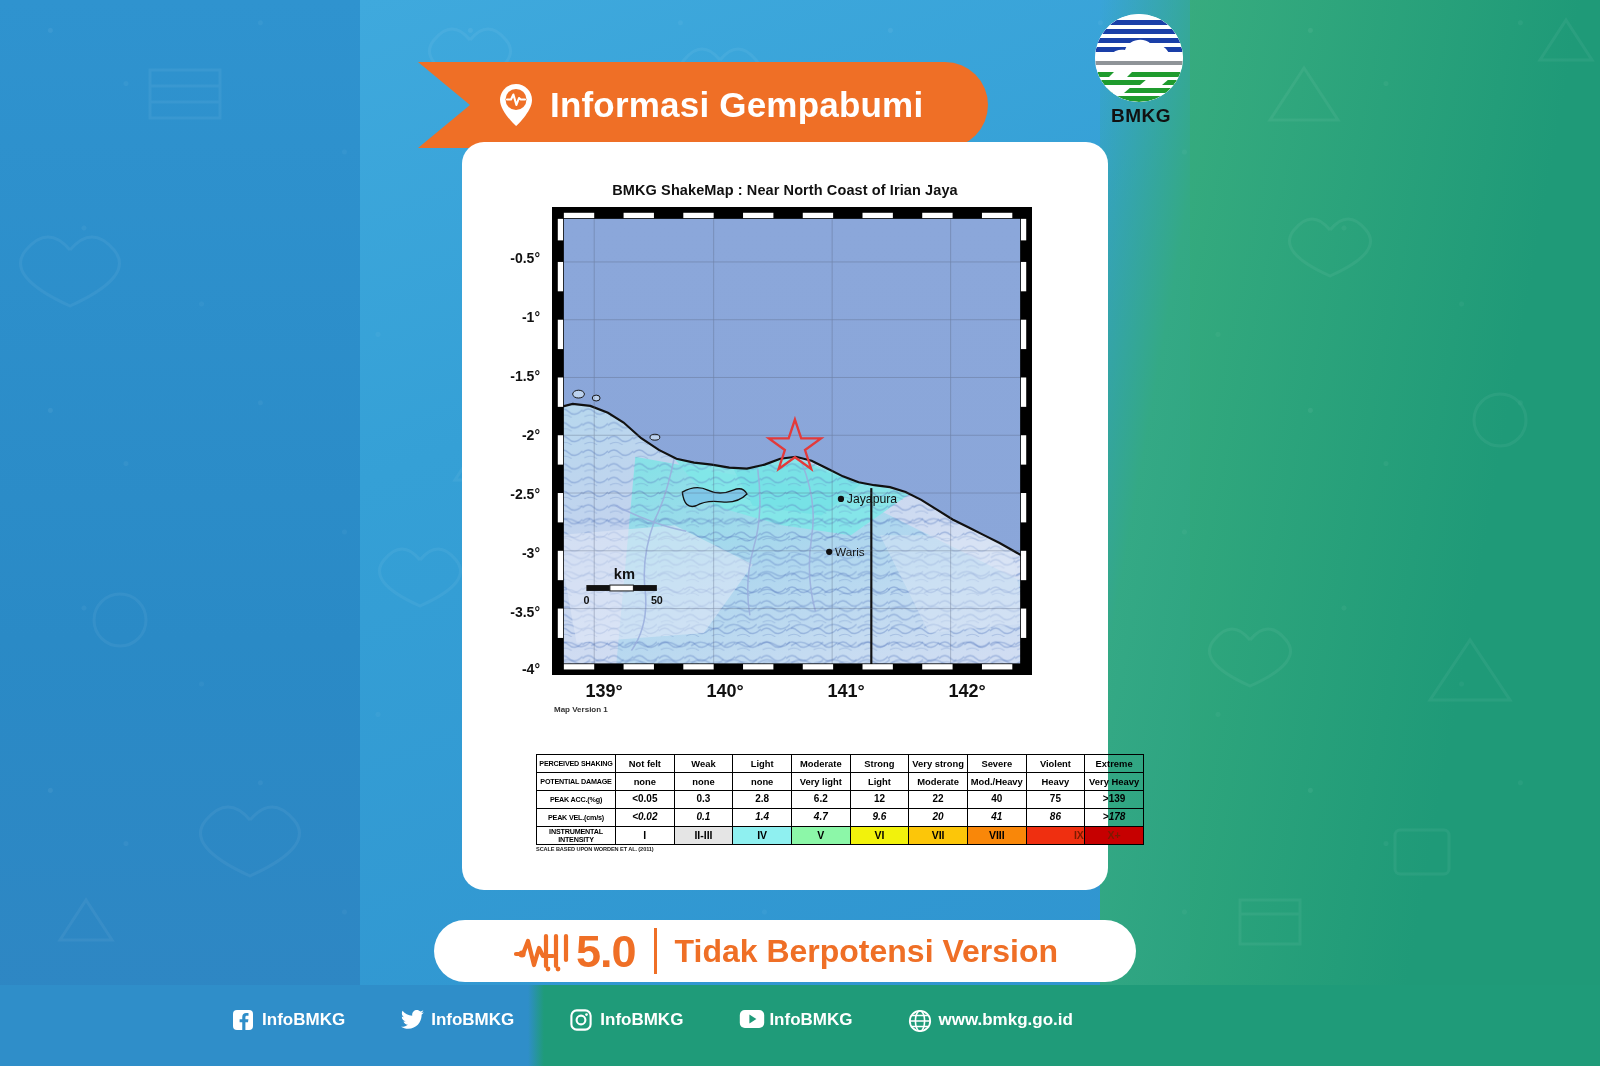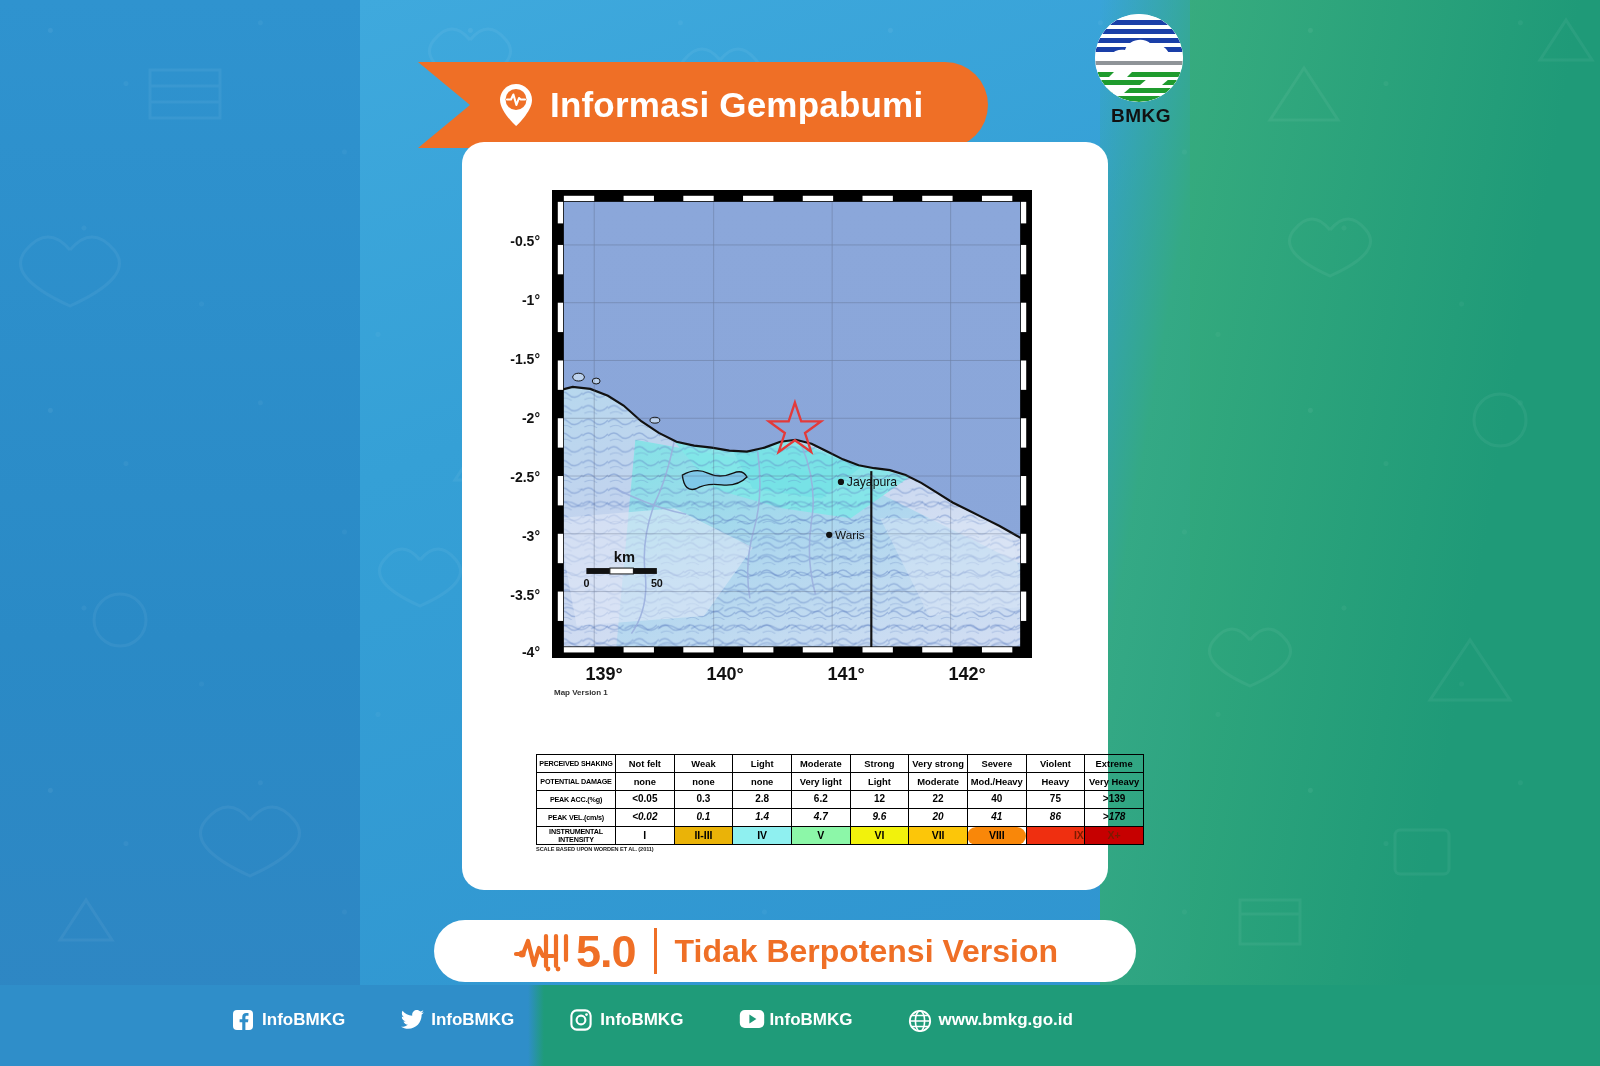--- a/index.html
+++ b/index.html
@@ -190,20 +190,21 @@
         </g>
       </svg>
     </div>
     <div class="logo-text">BMKG</div>
   </div>
 
   <div class="card"></div>
 
   <div class="fig">
 
+    <div class="fig-title">BMKG ShakeMap : Near North Coast of Irian Jaya</div>
 
     <div class="maprow">
 
       <div class="ylabels">
         <span class="ylab" style="top:51px">-0.5°</span>
         <span class="ylab" style="top:110px">-1°</span>
         <span class="ylab" style="top:169px">-1.5°</span>
         <span class="ylab" style="top:228px">-2°</span>
         <span class="ylab" style="top:287px">-2.5°</span>
         <span class="ylab" style="top:346px">-3°</span>
@@ -409,26 +410,26 @@
           <td class="val italic">4.7</td>
           <td class="val italic">9.6</td>
           <td class="val italic">20</td>
           <td class="val italic">41</td>
           <td class="val italic">86</td>
           <td class="val italic">&gt;178</td>
         </tr>
         <tr>
           <td class="hdr">INSTRUMENTAL INTENSITY</td>
           <td class="roman" style="background: rgb(255, 255, 255);">I</td>
-          <td class="roman" style="background: #eab308;">II-III</td>
+          <td class="roman" style="background: #e5e5e5;">II-III</td>
           <td class="roman" style="background: rgb(143, 240, 240);">IV</td>
           <td class="roman" style="background: rgb(140, 247, 168);">V</td>
           <td class="roman" style="background: rgb(242, 242, 12);">VI</td>
           <td class="roman" style="background: rgb(252, 198, 9);">VII</td>
-          <td class="roman" style="background: rgb(249, 135, 9); border-radius: 9px;">VIII</td>
+          <td class="roman" style="background: rgb(249, 135, 9);">VIII</td>
           <td class="roman" style="background: rgb(239, 47, 16); color: rgb(122, 27, 0); padding-left: 47px;">IX</td>
           <td class="roman" style="background: rgb(198, 0, 0); color: rgb(122, 27, 0);">X+</td>
         </tr>
       </tbody>
         </table>
       <div class="tblnote">SCALE BASED UPON WORDEN ET AL. (2011)</div>
     </div>
   </div>
 
   <div class="magbar">

